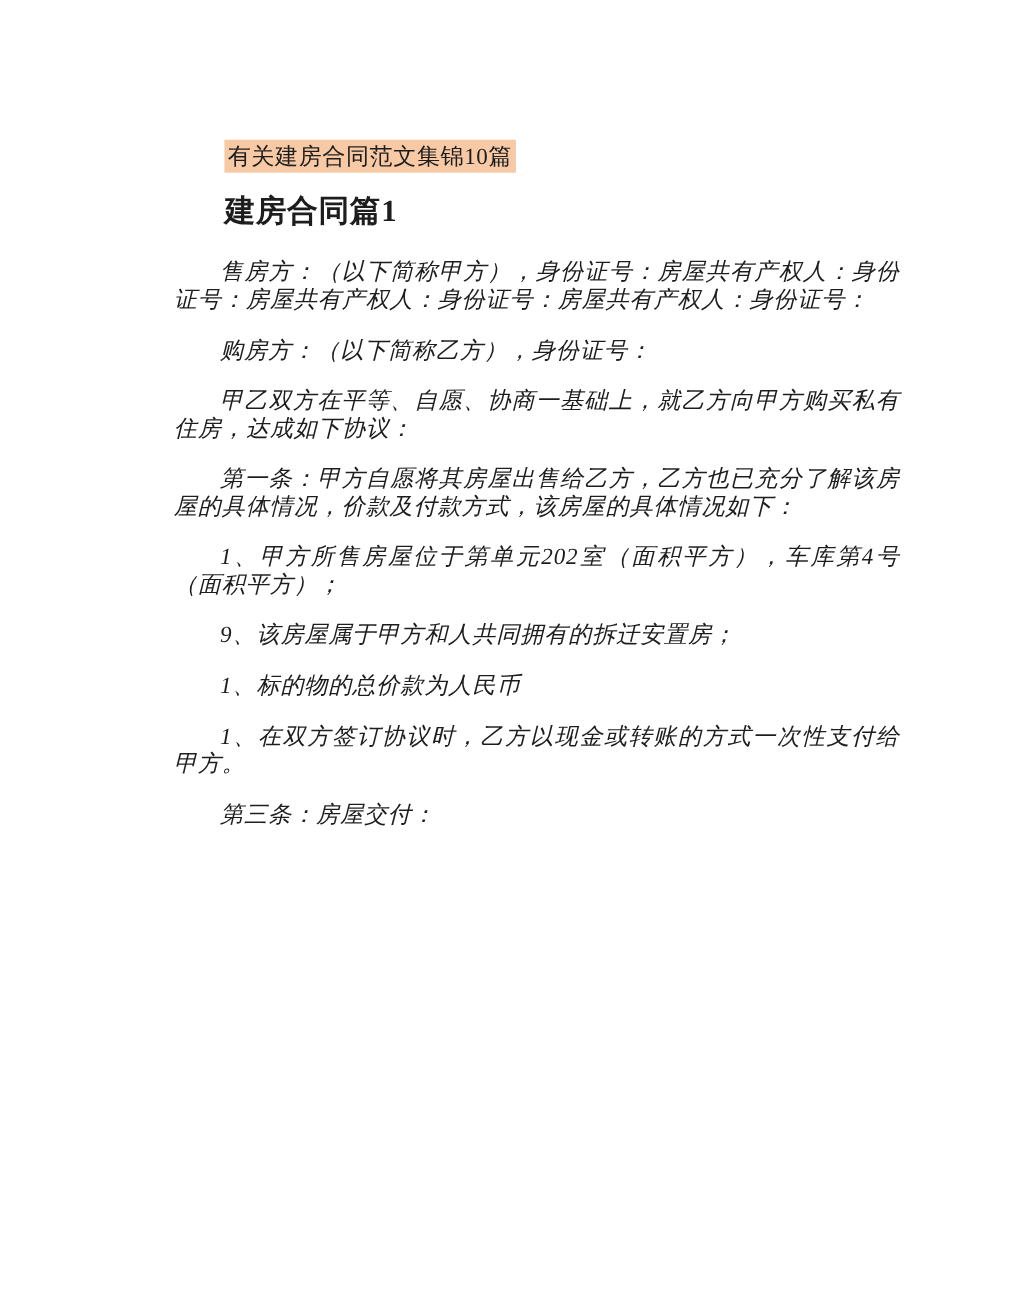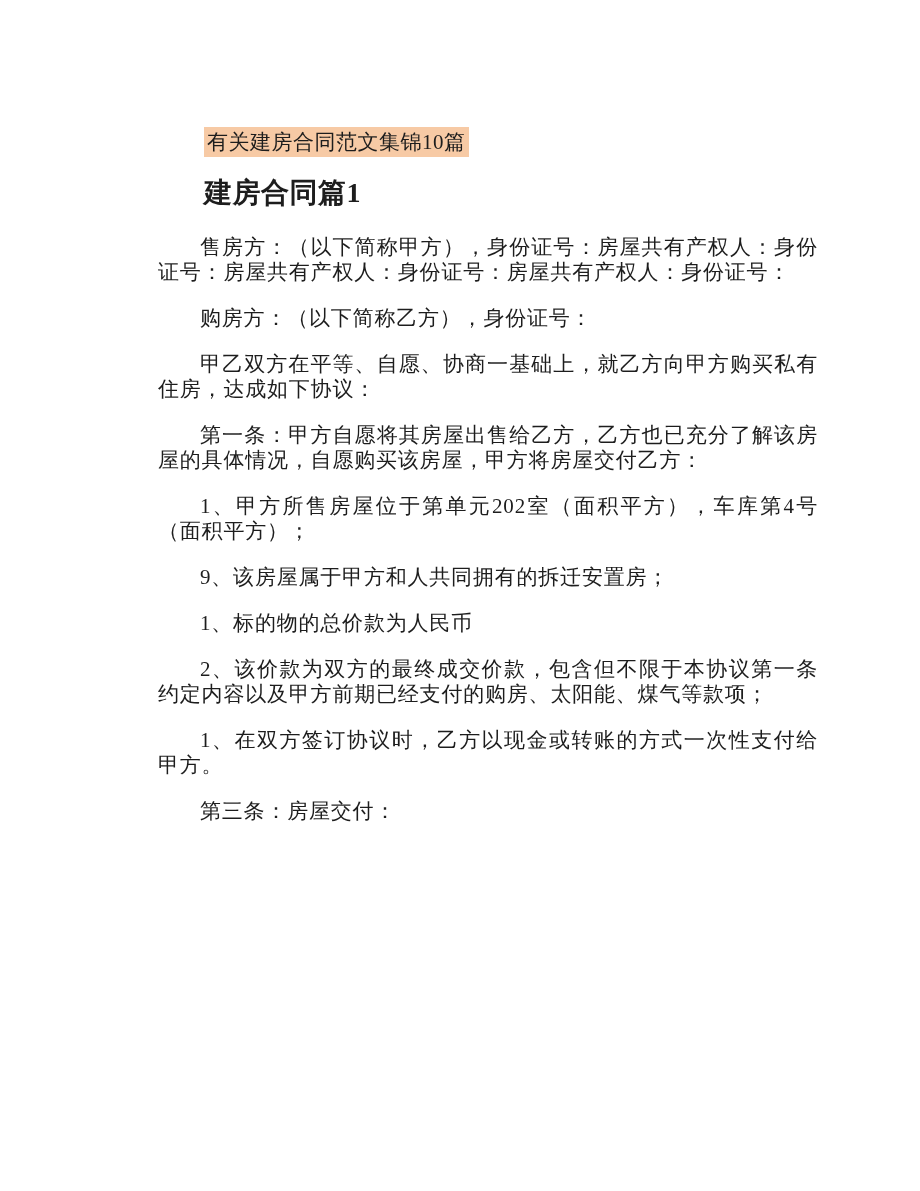--- a/index.html
+++ b/index.html
@@ -42,21 +42,21 @@
   
   .doc-heading {
     margin: 23px 0 0 46px;
     font-size: 28px;
     line-height: 25px;
     font-weight: bold;
     letter-spacing: 0.5px;
   }
 
   
-  .doc-body { margin-top: 30px; }
+  .doc-body { margin-top: 30px; font-style: italic; }
   .doc-body p {
     font-size: 21px;
     line-height: 25px;
     letter-spacing: 0.8px;
     text-indent: 42px;
     text-align: justify;
     margin: 0 0 21px 0;
   }
 </style>
 </head>
@@ -68,23 +68,22 @@
     <div class="doc-title">
       <span class="hl" style="background: rgb(247, 202, 165);">有关建房合同范文集锦10篇</span>
     </div>
 
     <div class="doc-heading">建房合同篇1</div>
 
     <div class="doc-body">
       <p>售房方：（以下简称甲方），身份证号：房屋共有产权人：身份证号：房屋共有产权人：身份证号：房屋共有产权人：身份证号：</p>
       <p>购房方：（以下简称乙方），身份证号：</p>
       <p>甲乙双方在平等、自愿、协商一基础上，就乙方向甲方购买私有住房，达成如下协议：</p>
-      <p>第一条：甲方自愿将其房屋出售给乙方，乙方也已充分了解该房屋的具体情况，自愿购买该房屋，甲方将房屋交付乙方：</p>
+      <p>第一条：甲方自愿将其房屋出售给乙方，乙方也已充分了解该房屋的具体情况，价款及付款方式，该房屋的具体情况如下：</p>
       <p>1、甲方所售房屋位于第单元202室（面积平方），车库第4号（面积平方）；</p>
       <p>9、该房屋属于甲方和人共同拥有的拆迁安置房；</p>
       <p>1、标的物的总价款为人民币</p>
-      <p>2、该价款为双方的最终成交价款，包含但不限于本协议第一条约定内容以及甲方前期已经支付的购房、太阳能、煤气等款项；</p>
       <p>1、在双方签订协议时，乙方以现金或转账的方式一次性支付给甲方。</p>
       <p>第三条：房屋交付：</p>
     </div>
 
   </div>
 </div>
 
 </body></html>

